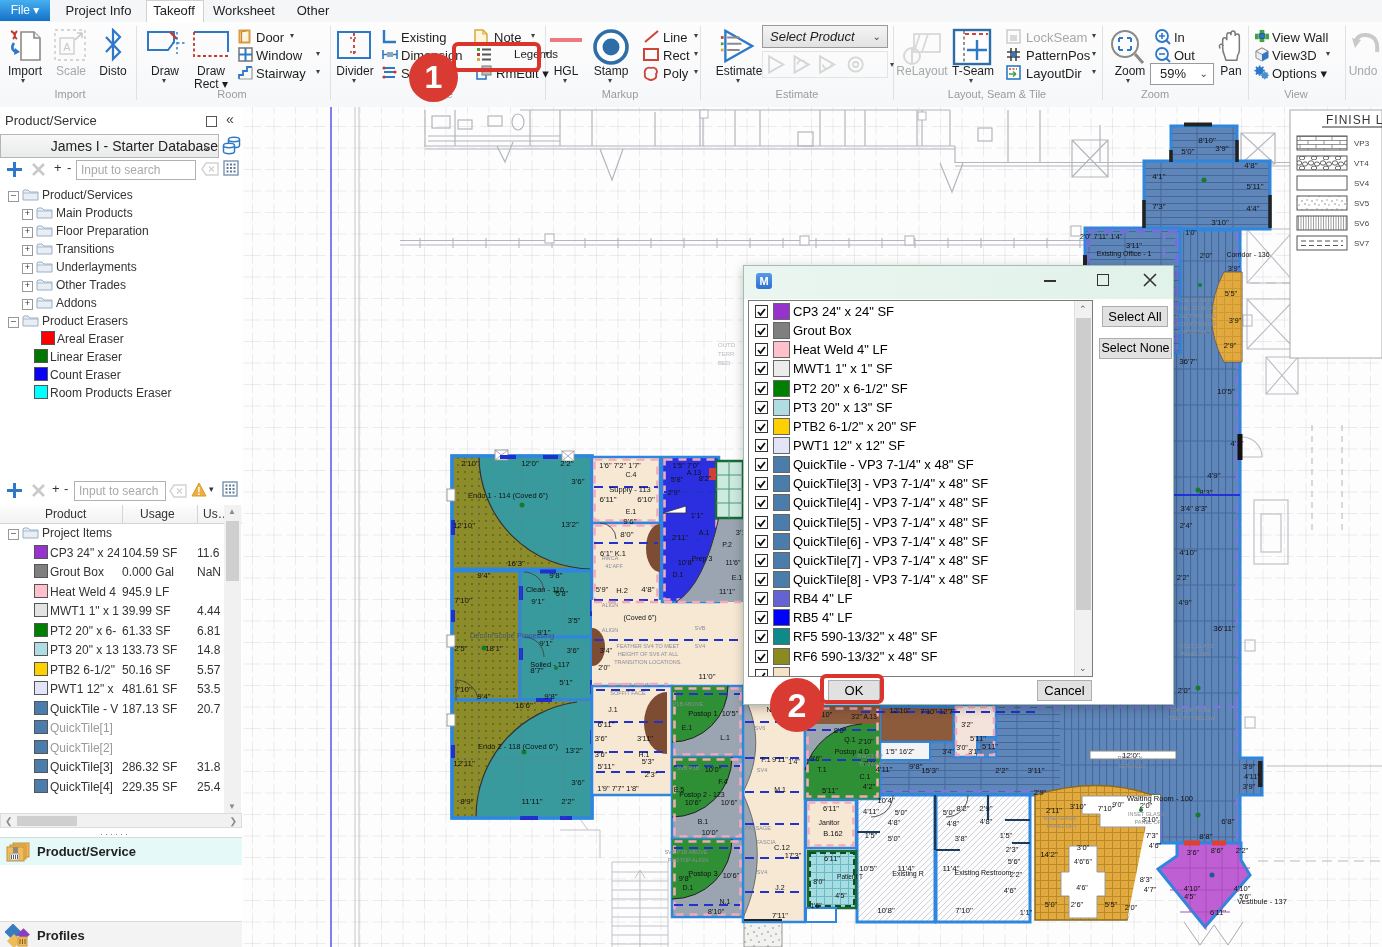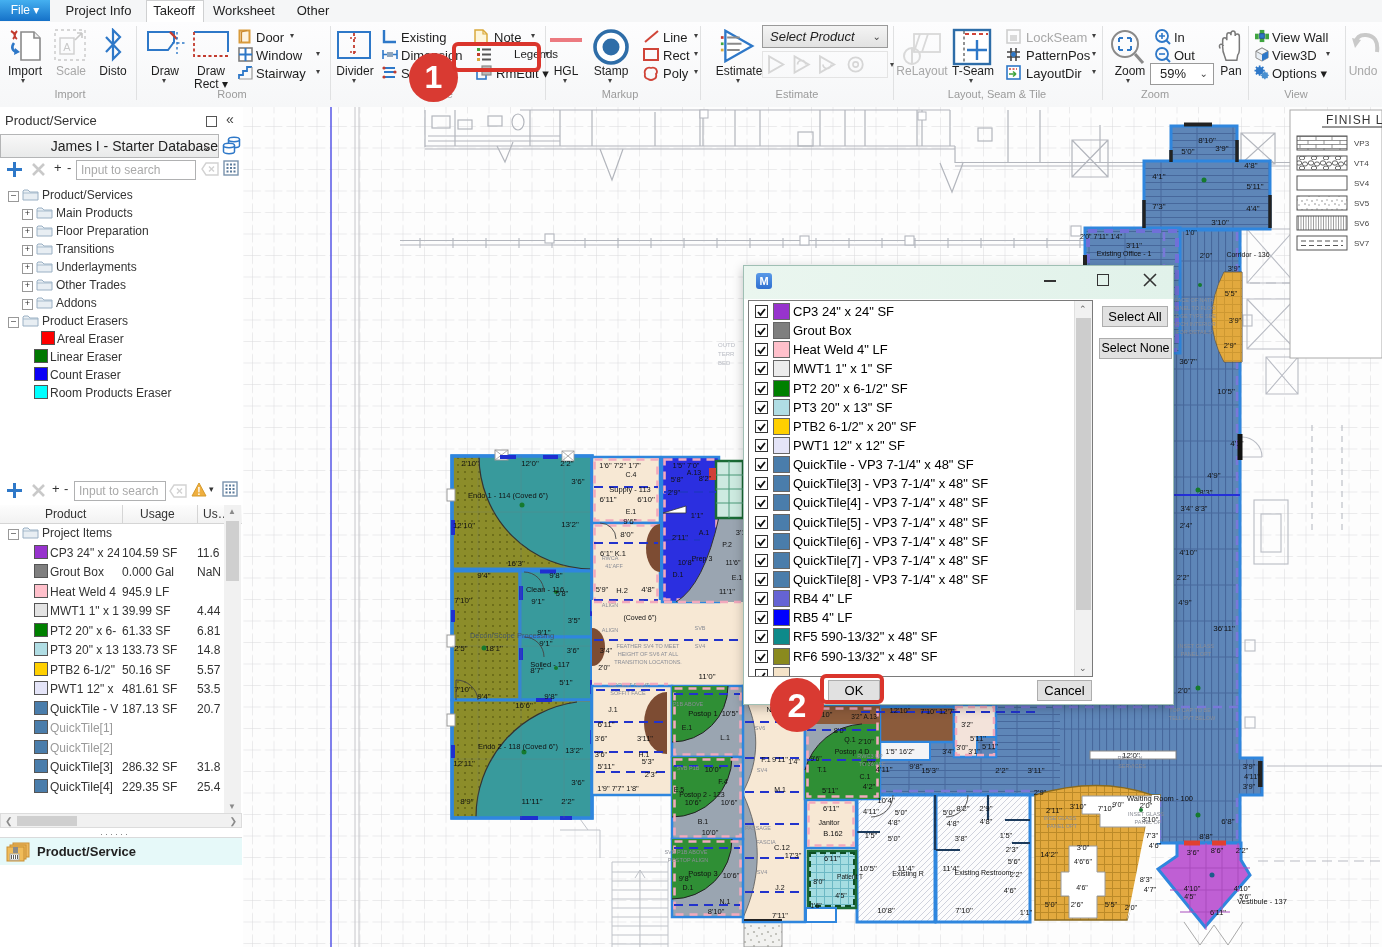--- a/index.html
+++ b/index.html
@@ -507,20 +507,30 @@
           <rect x="2" y="6" width="17" height="14" fill="#f0bc5a" stroke="#c98f35"></rect>
           <rect x="8" y="6" width="5" height="6" fill="#8a8a8a"></rect>
           <rect x="5" y="13" width="9" height="6" fill="#fff" stroke="#aaa"></rect>
           <path d="M6.5 14 L6.5 18 M8.5 14 L8.5 18 M10.5 14 L10.5 18 M12.5 14 L12.5 18" stroke="#333" stroke-width="0.8"></path>
         </svg>
   <div style="padding-left:37px;">Product/Service</div>
 </div>
 
 
 
+<div class="abs navitem" style="top:814px;height:26px;">
+  <svg style="position:absolute;left:5px;top:2px;" width="26" height="24" viewBox="0 0 26 24">
+          <rect x="2" y="2" width="12" height="12" fill="#3a7abf" transform="rotate(45 8 8)"></rect>
+          <rect x="14" y="6" width="9" height="9" fill="#8a3fbf" transform="rotate(45 18.5 10.5)"></rect>
+          <rect x="4" y="12" width="10" height="10" fill="#efba58" transform="rotate(45 9 17)"></rect>
+          <rect x="13" y="13" width="9" height="9" fill="#efba58" stroke="#d09a3a"></rect>
+          <path d="M15 15 L15 20 M17.5 15 L17.5 20 M20 15 L20 20" stroke="#7a5a1a" stroke-width="1"></path>
+        </svg>
+  <div style="padding-left:37px;">Profiles</div>
+</div>
 </div>
   </div>
 
 <svg id="canvas" class="abs" style="left:243px;top:107px;" width="1139" height="840" viewBox="243 107 1139 840">
 <defs>
 <pattern id="gridp" x="15.5" y="18.5" width="21.5" height="21.5" patternUnits="userSpaceOnUse">
   <path d="M0 0 L21.5 0 M0 0 L0 21.5" stroke="#d9d9dc" stroke-width="1" stroke-dasharray="9 4" fill="none"></path>
 </pattern>
 <pattern id="vplank" width="7" height="36" patternUnits="userSpaceOnUse">
   <rect width="7" height="36" fill="#5e86b8"></rect>

